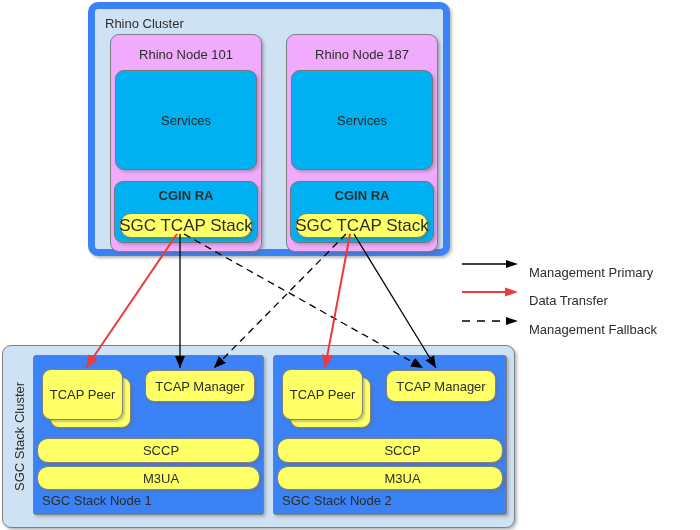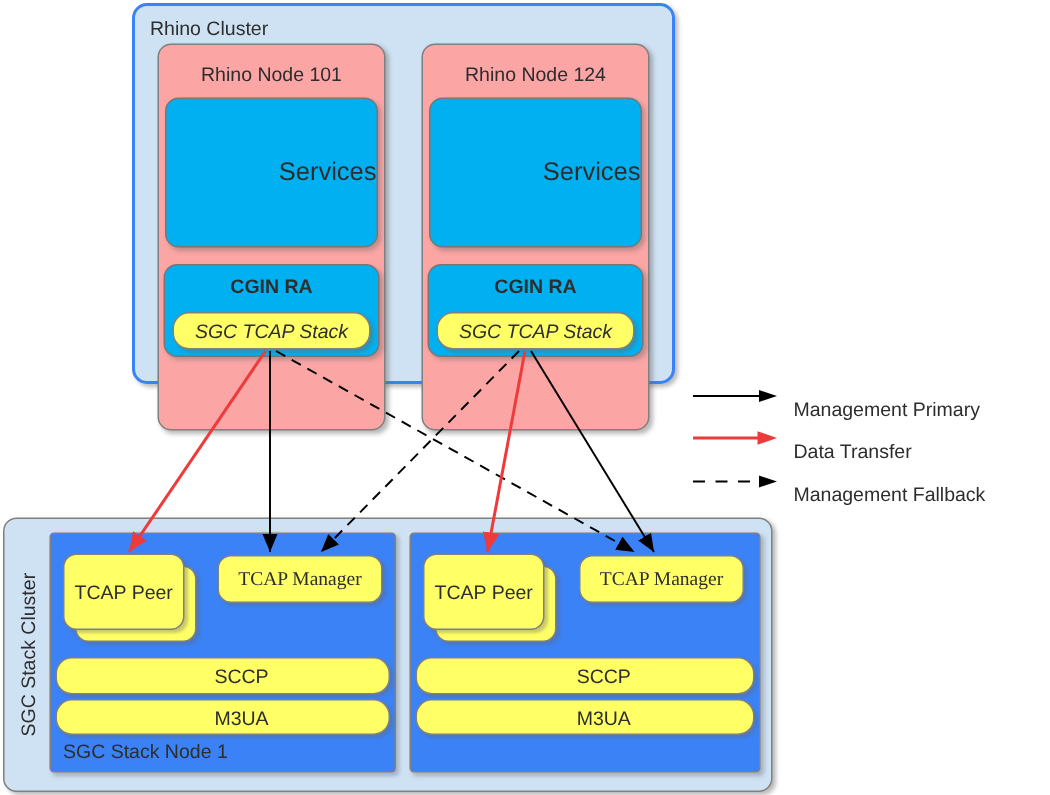--- a/index.html
+++ b/index.html
@@ -11,50 +11,50 @@
     font-family: "Liberation Sans", "DejaVu Sans", sans-serif;
     color: #2d2d2d;
     overflow: hidden;
   }
   .box { position: absolute; box-sizing: border-box; }
 
   
   .rhino-cluster {
     left: 88px; top: 2px; width: 362px; height: 254px;
     background: #cfe2f4;
-    border: 2px solid #3b82f6;
+    border: 7px solid #3b82f6;
     border-radius: 10px;
     box-shadow: 2px 2px 3px rgba(102,102,102,0.45);
   }
   .cluster-title {
     position: absolute; left: 10px; top: 7px;
     font-size: 13px; color: #2d2d2d; white-space: nowrap;
   }
   .rhino-node {
-    position: absolute; top: 25px; width: 152px; height: 258px;
-    background: #fca5a5;
+    position: absolute; top: 25px; width: 152px; height: 218px;
+    background: #f0abfc;
     border: 1px solid #808080;
     border-radius: 9px;
     box-shadow: 2px 2px 3px rgba(102,102,102,0.45);
     box-sizing: border-box;
   }
   .rhino-node.n1 { left: 15px; }
   .rhino-node.n2 { left: 191px; }
   .rhino-node-title {
     position: absolute; left: 0; top: 12px; width: 100%;
     text-align: center; font-size: 13px; white-space: nowrap;
   }
   .services-box {
     position: absolute; left: 4px; top: 35px; width: 142px; height: 100px;
     background: #00b0f0;
     border: 1px solid #777777;
     border-radius: 9px;
     box-shadow: 2px 2px 3px rgba(102,102,102,0.4);
-    display: flex; align-items: center; justify-content: flex-end;
-    font-size: 17px;
+    display: flex; align-items: center; justify-content: center;
+    font-size: 13px;
     box-sizing: border-box;
   }
   .cgin-box {
     position: absolute; left: 3px; top: 146px; width: 144px; height: 62px;
     background: #00b0f0;
     border: 1px solid #777777;
     border-radius: 9px;
     box-shadow: 2px 2px 3px rgba(102,102,102,0.4);
     box-sizing: border-box;
   }
@@ -62,23 +62,22 @@
     position: absolute; left: 0; top: 6px; width: 100%;
     text-align: center; font-size: 13px; font-weight: bold;
   }
   .tcap-stack {
     position: absolute; left: 5px; top: 31px; width: 132px; height: 25px;
     background: #ffff66;
     border: 1px solid #808080;
     border-radius: 11px;
     box-shadow: 2px 2px 2px rgba(102,102,102,0.4);
     display: flex; align-items: center; justify-content: center;
-    font-size: 13px; white-space: nowrap;
-    box-sizing: border-box;
-    font-style: italic;
+    font-size: 17px; white-space: nowrap;
+    box-sizing: border-box;
   }
 
   
   .sgc-cluster {
     left: 2px; top: 345px; width: 513px; height: 183px;
     background: #cfe2f4;
     border: 1px solid #808080;
     border-radius: 9px;
     box-shadow: 2px 2px 3px rgba(102,102,102,0.45);
   }
@@ -112,21 +111,21 @@
   .tcap-peer {
     position: absolute; left: 8px; top: 13px; width: 81px; height: 51px;
     border-radius: 9px;
     display: flex; align-items: center; justify-content: center;
     font-size: 13px; white-space: nowrap;
   }
   .tcap-manager {
     position: absolute; top: 14px; width: 110px; height: 32px;
     border-radius: 9px;
     display: flex; align-items: center; justify-content: center;
-    font-size: 13px; white-space: nowrap; font-family: Liberation Serif, serif;
+    font-size: 13px; white-space: nowrap;
   }
   .sgc-node.n1 .tcap-manager { left: 111px; }
   .sgc-node.n2 .tcap-manager { left: 112px; }
   .proto-bar {
     position: absolute; left: 3px;
     border-radius: 11px;
     display: flex; align-items: center; justify-content: center;
     font-size: 13px;
     padding-left: 25px;
   }
@@ -170,21 +169,21 @@
       <div class="services-box">
         <span>Services</span>
       </div>
       <div class="cgin-box">
         <div class="cgin-title">CGIN RA</div>
         <div class="tcap-stack">SGC TCAP Stack</div>
       </div>
     </div>
 
     <div class="rhino-node n2">
-      <div class="rhino-node-title">Rhino Node 124</div>
+      <div class="rhino-node-title">Rhino Node 187</div>
       <div class="services-box">
         <span>Services</span>
       </div>
       <div class="cgin-box">
         <div class="cgin-title">CGIN RA</div>
         <div class="tcap-stack">SGC TCAP Stack</div>
       </div>
     </div>
   </div>
 
@@ -199,20 +198,21 @@
       <div class="proto-bar m3ua yellow">M3UA</div>
       <div class="sgc-node-label">SGC Stack Node 1</div>
     </div>
 
     <div class="sgc-node n2">
       <div class="tcap-peer-back yellow"></div>
       <div class="tcap-peer yellow">TCAP Peer</div>
       <div class="tcap-manager yellow">TCAP Manager</div>
       <div class="proto-bar sccp yellow">SCCP</div>
       <div class="proto-bar m3ua yellow">M3UA</div>
+      <div class="sgc-node-label">SGC Stack Node 2</div>
     </div>
   </div>
 
   <div class="legend-row r1">
     <svg class="legend-arrow" width="57" height="12" viewBox="0 0 57 12">
       <line x1="0" y1="6" x2="45" y2="6" stroke="#000000" stroke-width="1.3"></line>
       <polygon points="44,2 56,6 44,10" fill="#000000"></polygon>
     </svg>
     <span class="legend-label">Management Primary</span>
   </div>

